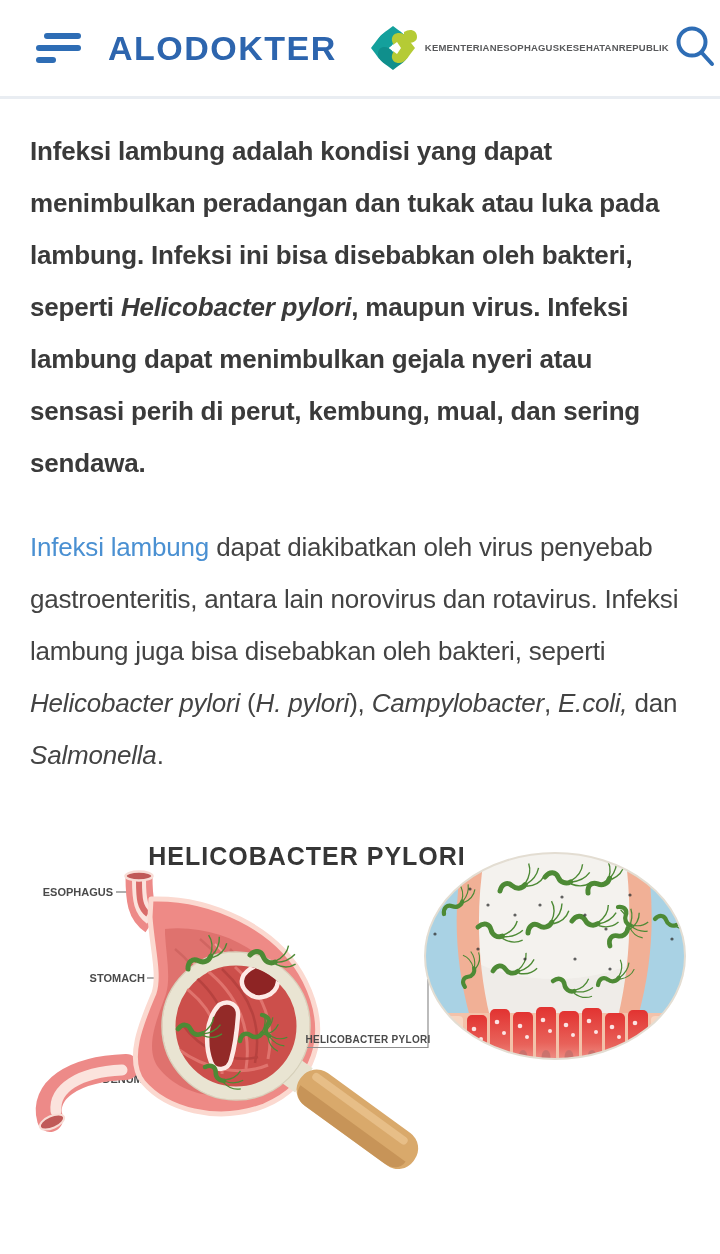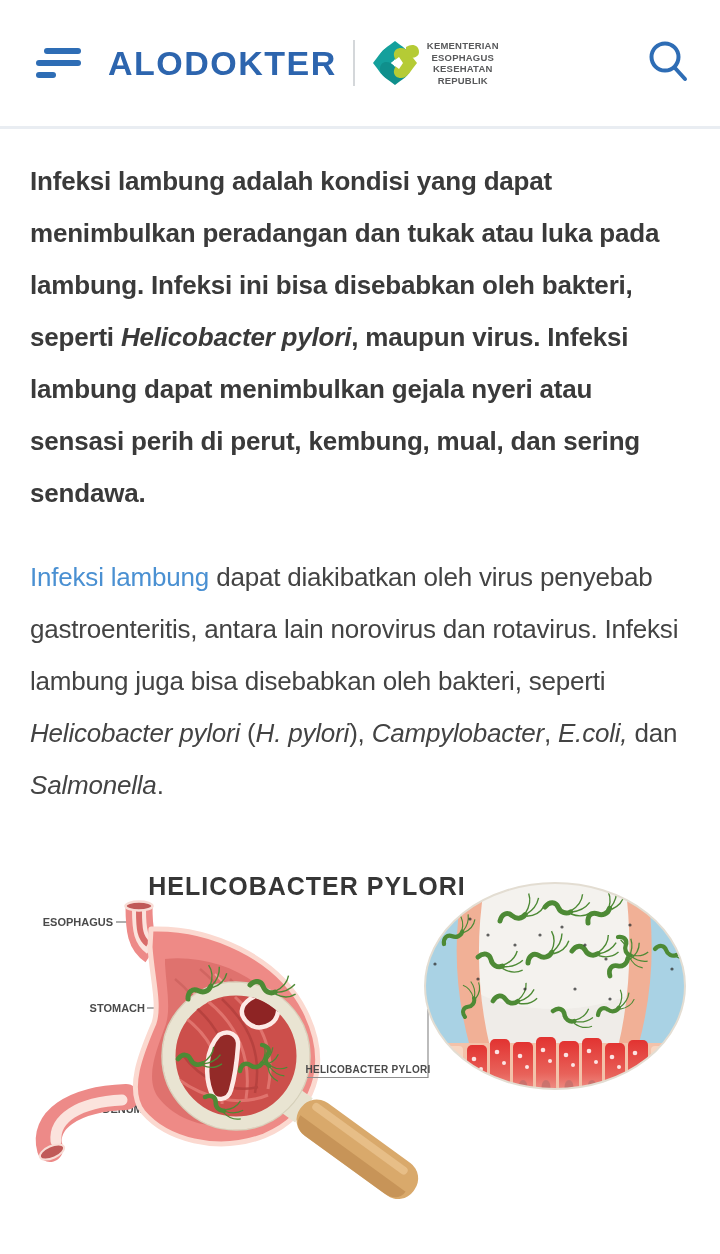--- a/index.html
+++ b/index.html
@@ -14,38 +14,38 @@
     --ministry-text:#58595b;
   }
   *{margin:0;padding:0;box-sizing:border-box;}
   html,body{background:#fff;}
   body{
     width:720px;height:1254px;overflow:hidden;position:relative;
     font-family:"Liberation Sans","DejaVu Sans",sans-serif;
   }
   
   header{
-    height:126px;display:flex;align-items:center;background:#fff;
+    height:96px;display:flex;align-items:center;background:#fff;
     padding:0 28px 0 34px;
   }
   .menu-btn{background:none;border:none;cursor:pointer;padding:4px 2px;}
   .hamburger{display:flex;flex-direction:column;gap:6px;width:48px;}
   .hamburger .bar{height:6px;border-radius:3px;background:var(--icon-blue);}
   .hamburger .b1{width:37px;margin-left:8px;}
   .hamburger .b2{width:45px;}
   .hamburger .b3{width:20px;}
   .brand{
     margin-left:22px;
     font-size:34px;font-weight:bold;letter-spacing:1.5px;
     color:var(--brand-blue);
   }
   .vdiv{width:2px;height:46px;background:#d4d7da;margin:0 14px 0 16px;}
   .kemenkes{display:flex;align-items:center;gap:6px;}
   .kemenkes svg{display:block;}
-  .klines{display:flex;flex-direction:column;justify-content:center;align-items:center;}
+  .klines{display:flex;flex-direction:row;justify-content:center;}
   .klines span{
     font-size:9.5px;font-weight:bold;line-height:11.5px;
     color:var(--ministry-text);letter-spacing:.2px;
   }
   .search-btn{background:none;border:none;cursor:pointer;margin-left:auto;padding:2px;}
   .header-sep{height:3px;background:var(--separator);}
   
   main{padding:0 30px;}
   main p{
     font-size:26px;line-height:52px;letter-spacing:-.2px;

